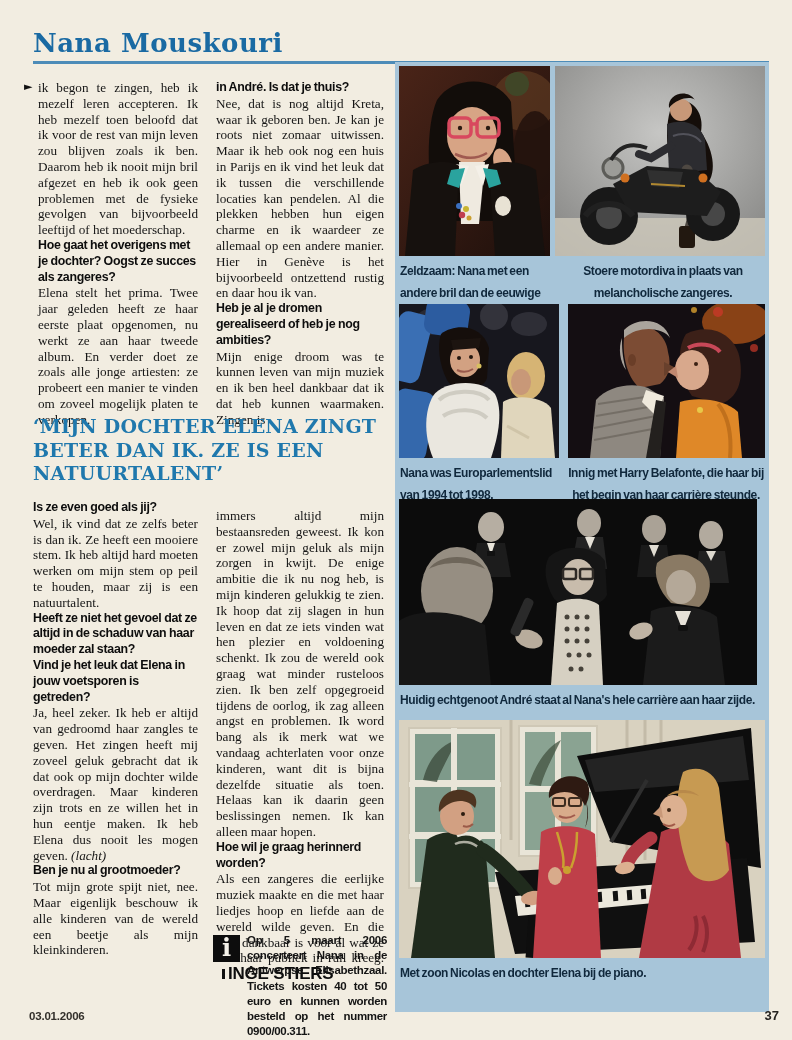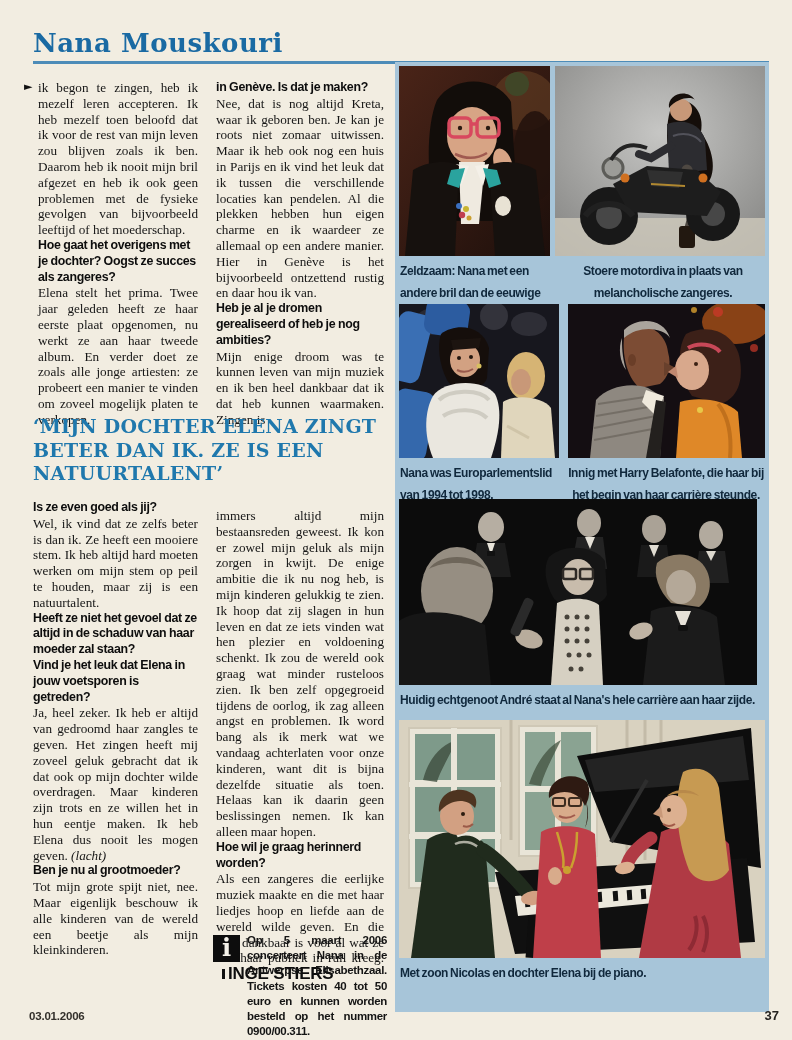--- a/index.html
+++ b/index.html
@@ -54,21 +54,21 @@
 
   <span class="lead-arrow">►</span>
 
   <div class="bodycol" style="left:38px;top:80px;width:160px;">
     <p>ik begon te zingen, heb ik mezelf leren accepteren. Ik heb mezelf toen beloofd dat ik voor de rest van mijn leven zou blijven zoals ik ben. Daarom heb ik nooit mijn bril afgezet en heb ik ook geen problemen met de fysieke gevolgen van bijvoorbeeld leeftijd of het moederschap.</p>
     <p class="q">Hoe gaat het overigens met je dochter? Oogst ze succes als zangeres?</p>
     <p>Elena stelt het prima. Twee jaar geleden heeft ze haar eerste plaat opgenomen, nu werkt ze aan haar tweede album. En verder doet ze zoals alle jonge artiesten: ze probeert een manier te vinden om zoveel mogelijk platen te verkopen.</p>
   </div>
 
   <div class="bodycol" style="left:216px;top:80px;width:168px;">
-    <p class="q">in Genève. Is dat je maken?</p>
+    <p class="q">in André. Is dat je thuis?</p>
     <p>Nee, dat is nog altijd Kreta, waar ik geboren ben. Je kan je roots niet zomaar uitwissen. Maar ik heb ook nog een huis in Parijs en ik vind het leuk dat ik tussen die verschillende locaties kan pendelen. Al die plekken hebben hun eigen charme en ik waardeer ze allemaal op een andere manier. Hier in Genève is het bijvoorbeeld ontzettend rustig en daar hou ik van.</p>
     <p class="q">Heb je al je dromen gerealiseerd of heb je nog ambities?</p>
     <p>Mijn enige droom was te kunnen leven van mijn muziek en ik ben heel dankbaar dat ik dat heb kunnen waarmaken. Zingen is</p>
   </div>
 
   <div class="pull-quote">‘MIJN DOCHTER ELENA ZINGT BETER DAN IK. ZE IS EEN NATUURTALENT’</div>
 
   <div class="bodycol" style="left:33px;top:500px;width:165px;">
     <p class="q">Is ze even goed als jij?</p>
     <p>Wel, ik vind dat ze zelfs beter is dan ik. Ze heeft een mooiere stem. Ik heb altijd hard moeten werken om mijn stem op peil te houden, maar zij is een natuurtalent.</p>

